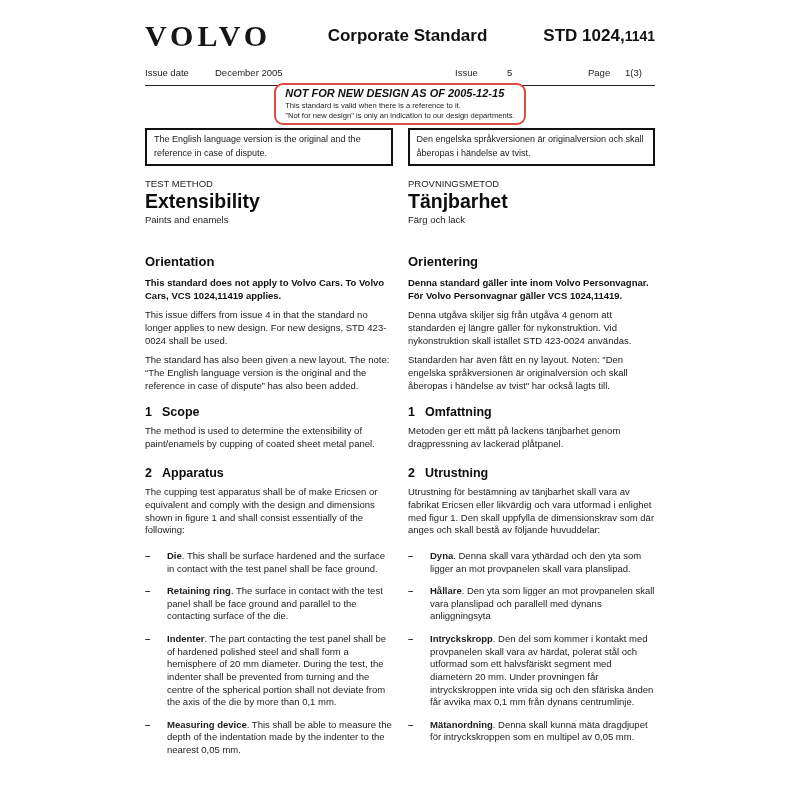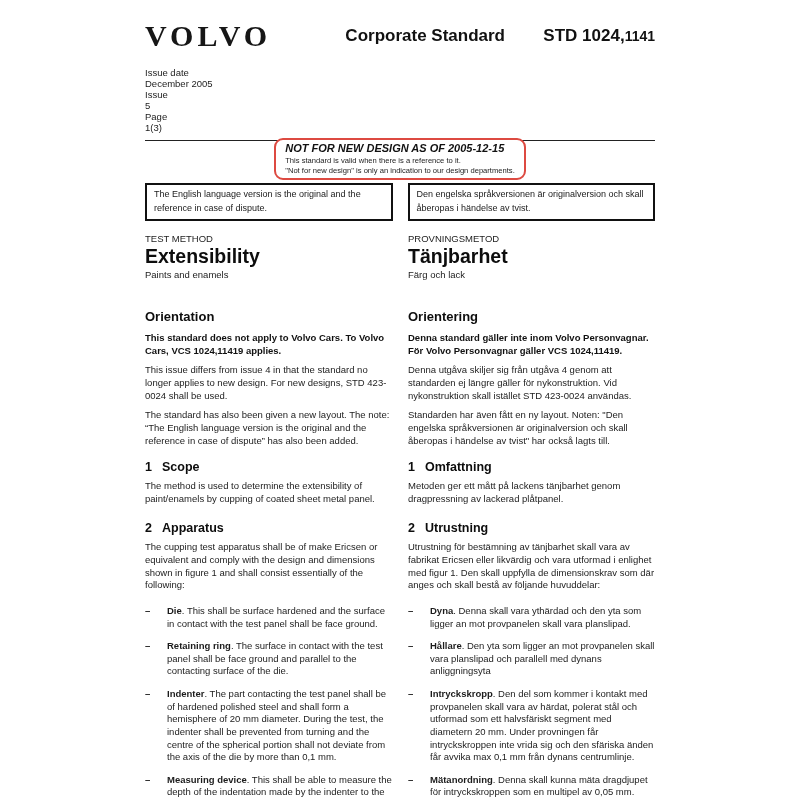--- a/index.html
+++ b/index.html
@@ -10,27 +10,27 @@
   
   .header { display: flex; align-items: center; }
   .logo {
     width: 165px;
     font-family: "Liberation Serif", serif;
     font-weight: bold;
     font-size: 30px;
     letter-spacing: 4px;
     color: #161616;
   }
-  .header-title { flex: 1; text-align: right; font-size: 17px; font-weight: bold; color: #111; }
+  .header-title { flex: 1; text-align: center; font-size: 17px; font-weight: bold; color: #111; }
   .doc-number { width: 150px; text-align: right; font-weight: bold; color: #111; white-space: nowrap; }
   .doc-number .main { font-size: 17px; }
   .doc-number .suffix { font-size: 14px; }
 
   
-  .meta-row { display: flex; margin-top: 14px; font-size: 9.5px; padding-bottom: 7px; flex-direction: column; }
+  .meta-row { display: flex; margin-top: 14px; font-size: 9.5px; padding-bottom: 7px; }
   .m1 { width: 70px; } .m2 { width: 240px; } .m3 { width: 52px; } .m4 { flex: 1; }
   .m5 { width: 37px; } .m6 { width: 30px; }
 
   .rule { border-top: 1.6px solid #222; }
 
   
   .notice-wrap { display: flex; justify-content: center; margin-top: -3px; }
   .notice {
     background: #fff;
     border: 2px solid #dd4a41;

